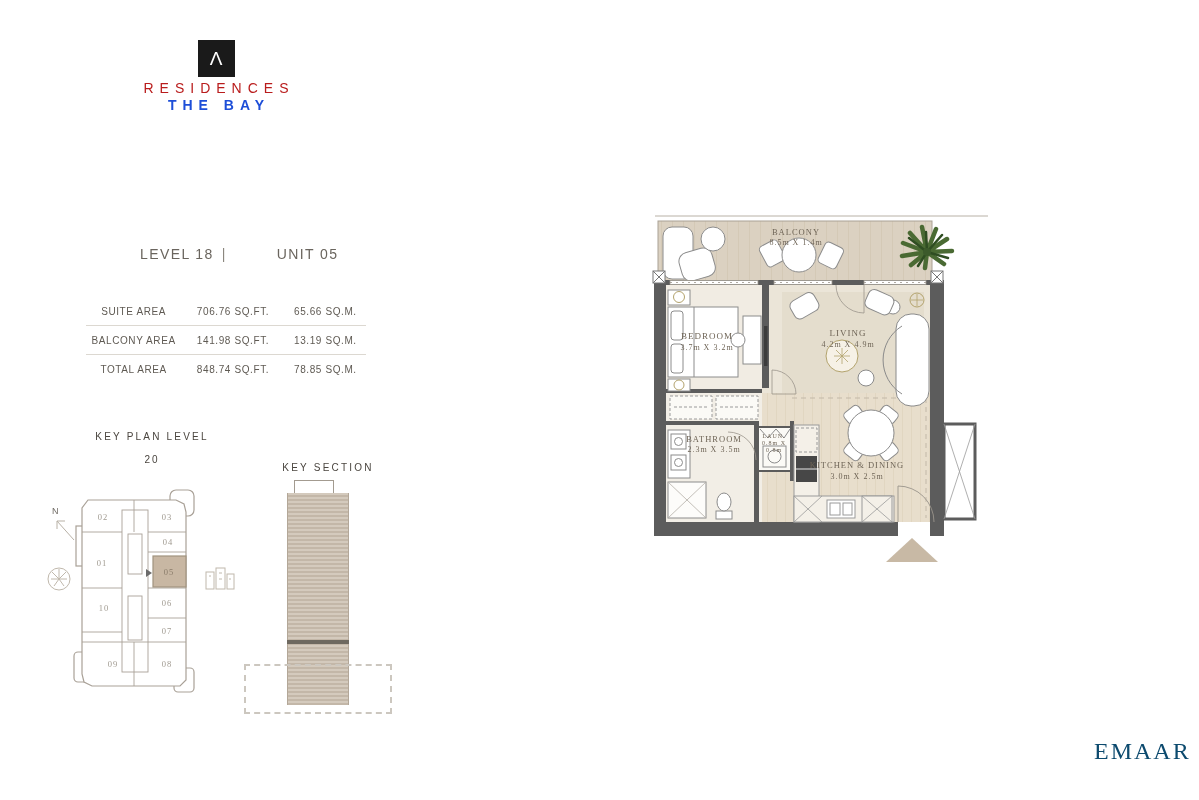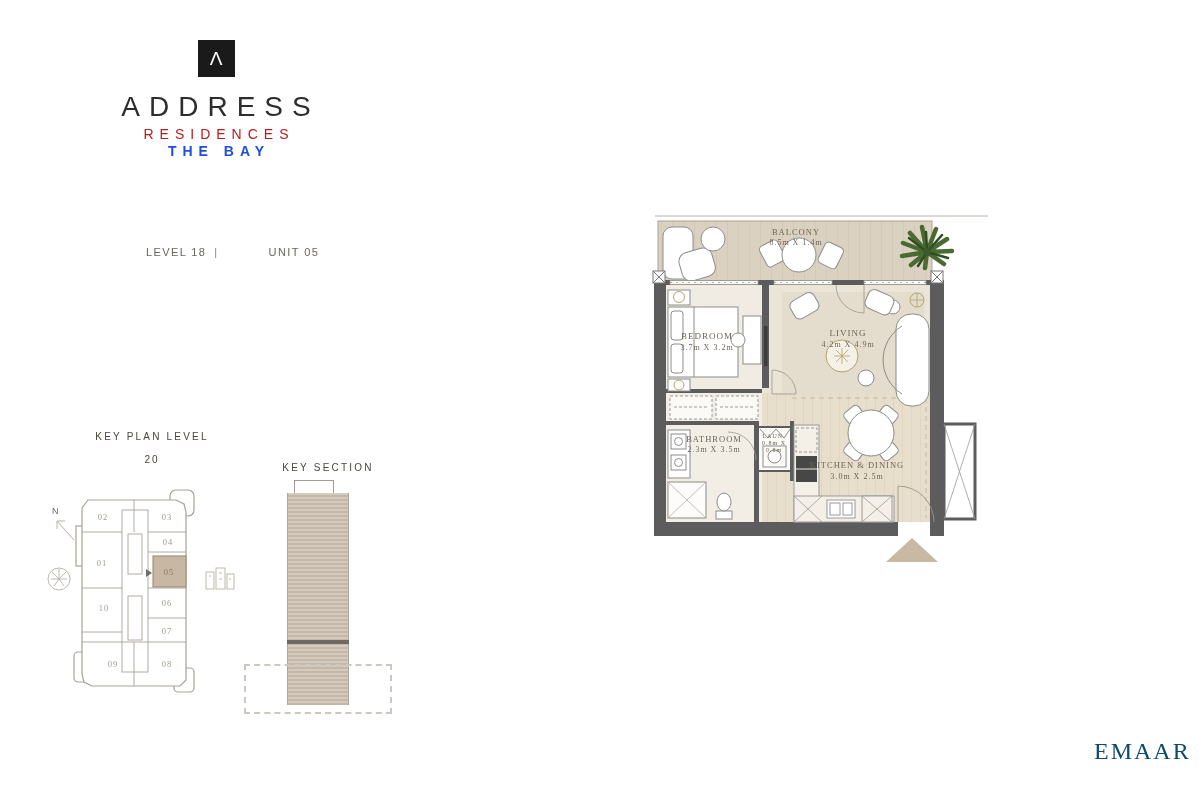--- a/index.html
+++ b/index.html
@@ -9,21 +9,21 @@
   
   .brand{left:110px;top:40px;width:212px;text-align:center;}
   .logo-square{width:37px;height:37px;background:#1a1a1a;margin:0 auto;display:flex;
                align-items:center;justify-content:center;color:#ffffff;font-size:19px;font-weight:300;}
   .brand-name{margin-top:14px;font-size:28px;font-weight:300;letter-spacing:9px;color:#2d2d2d;
               padding-left:9px;}
   .brand-line2{margin-top:3px;font-size:14px;font-weight:normal;letter-spacing:6px;color:#b91c1c;padding-left:6px;}
   .brand-line3{margin-top:1px;font-size:14px;font-weight:bold;letter-spacing:6px;color:#1d4ed8;padding-left:6px;}
   
   .unit-title{left:113px;top:203px;font-size:18px;letter-spacing:1.8px;color:#3a3a3a;}
-  .unit-sub{left:146px;top:246px;font-size:11px;letter-spacing:1.4px;color:#6a655e;display:flex;}
+  .unit-sub{left:140px;top:246px;font-size:14px;letter-spacing:1.4px;color:#6a655e;display:flex;}
   .unit-sub .sep{margin:0 10px 0 8px;color:#8c877f;}
   .unit-sub .unit-no{margin-left:40px;}
   
   .area-table{left:86px;top:297px;width:280px;font-size:10px;letter-spacing:.6px;color:#5f5a53;}
   .area-row{display:grid;grid-template-columns:34% 37% 29%;align-items:center;height:28px;text-align:center;}
   .area-row + .area-row{border-top:1px solid #dcd8d1;}
   
   .keyplan-title{left:72px;top:431px;width:160px;text-align:center;font-size:10px;letter-spacing:2.2px;color:#4a453f;}
   .keyplan-level{left:72px;top:454px;width:160px;text-align:center;font-size:10px;letter-spacing:2px;color:#4a453f;}
   .keysection-title{left:262px;top:431px;width:132px;text-align:center;font-size:10px;letter-spacing:2.2px;color:#4a453f;margin-top:31px;}
@@ -43,32 +43,46 @@
 </style>
 </head>
 <body>
 
 <div class="page">
 
   <div class="abs brand">
     <div class="logo-square">
       <span>Λ</span>
     </div>
-    <div class="brand-name">ADDRESS</div>
     <div class="brand-line2">RESIDENCES</div>
     <div class="brand-line3">THE BAY</div>
   </div>
 
   <div class="abs unit-sub">
     <span>LEVEL 18</span>
     <span class="sep">|</span>
     <span class="unit-no">UNIT 05</span>
   </div>
 
   <div class="abs area-table">
+    <div class="area-row">
+      <span>SUITE AREA</span>
+      <span>706.76 SQ.FT.</span>
+      <span>65.66 SQ.M.</span>
+    </div>
+    <div class="area-row">
+      <span>BALCONY AREA</span>
+      <span>141.98 SQ.FT.</span>
+      <span>13.19 SQ.M.</span>
+    </div>
+    <div class="area-row">
+      <span>TOTAL AREA</span>
+      <span>848.74 SQ.FT.</span>
+      <span>78.85 SQ.M.</span>
+    </div>
   </div>
 
   <div class="abs keyplan-title">KEY PLAN LEVEL</div>
   <div class="abs keyplan-level">20</div>
 
   <svg class="abs" style="left:36px;top:476px;" width="204" height="235" viewBox="0 0 204 235">
 
     <g stroke="#b8b1a6" fill="none">
       <text x="16" y="38" font-size="9" fill="#6f6a63" stroke="none" class="sans-label">N</text>
       <line x1="38" y1="64" x2="21" y2="45"></line>

